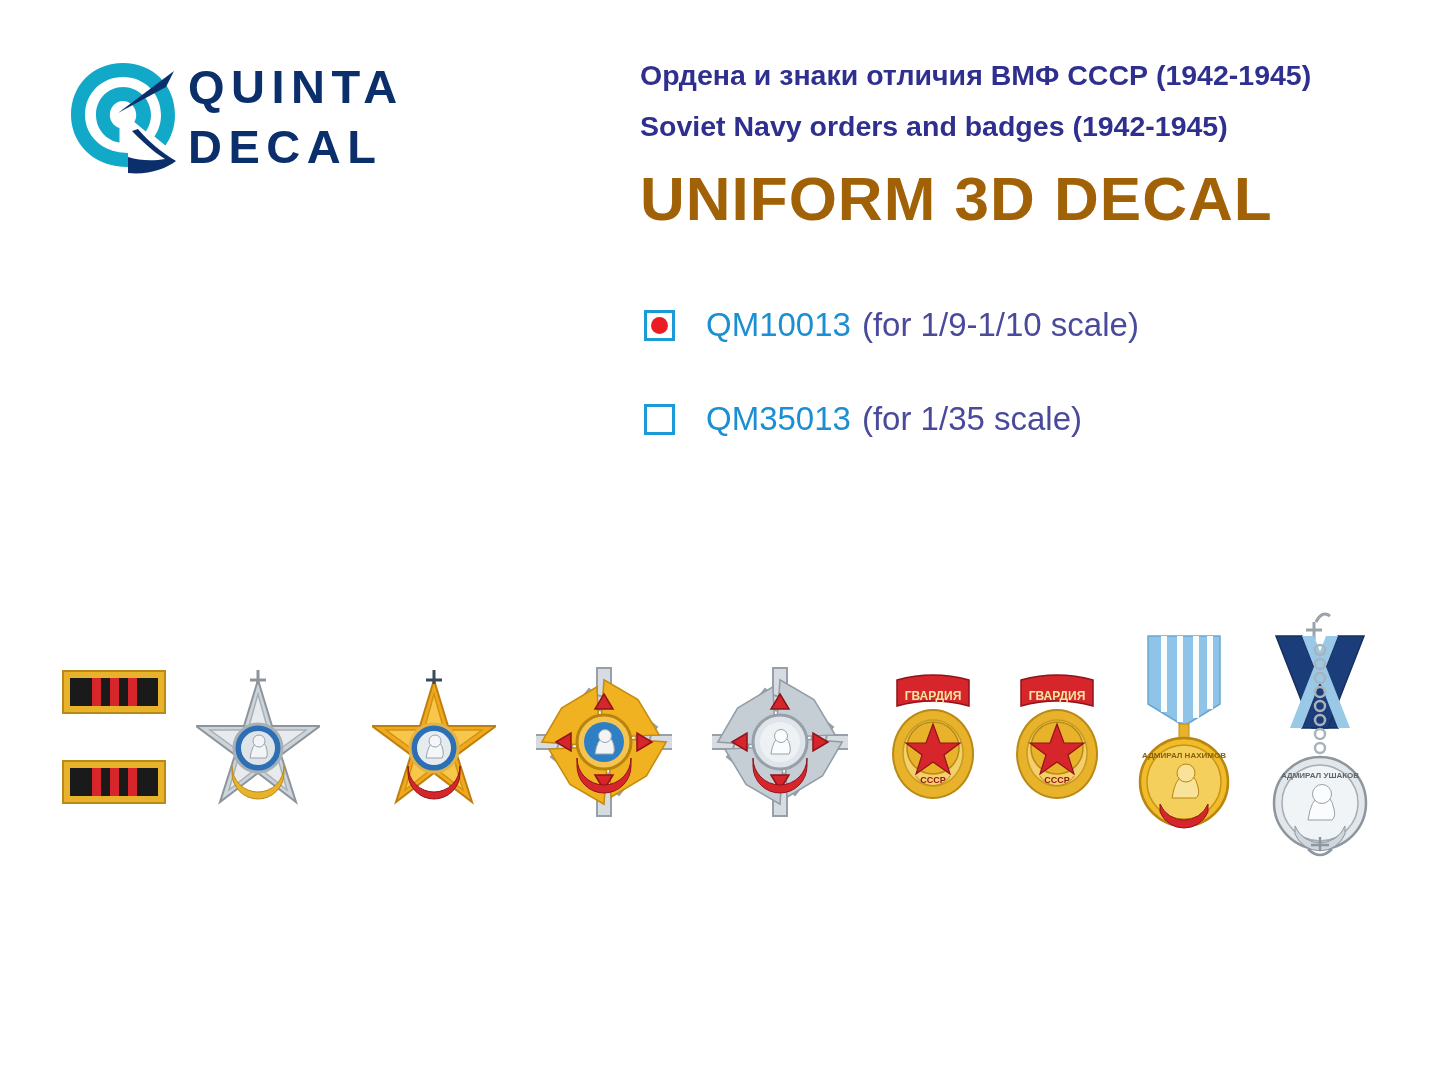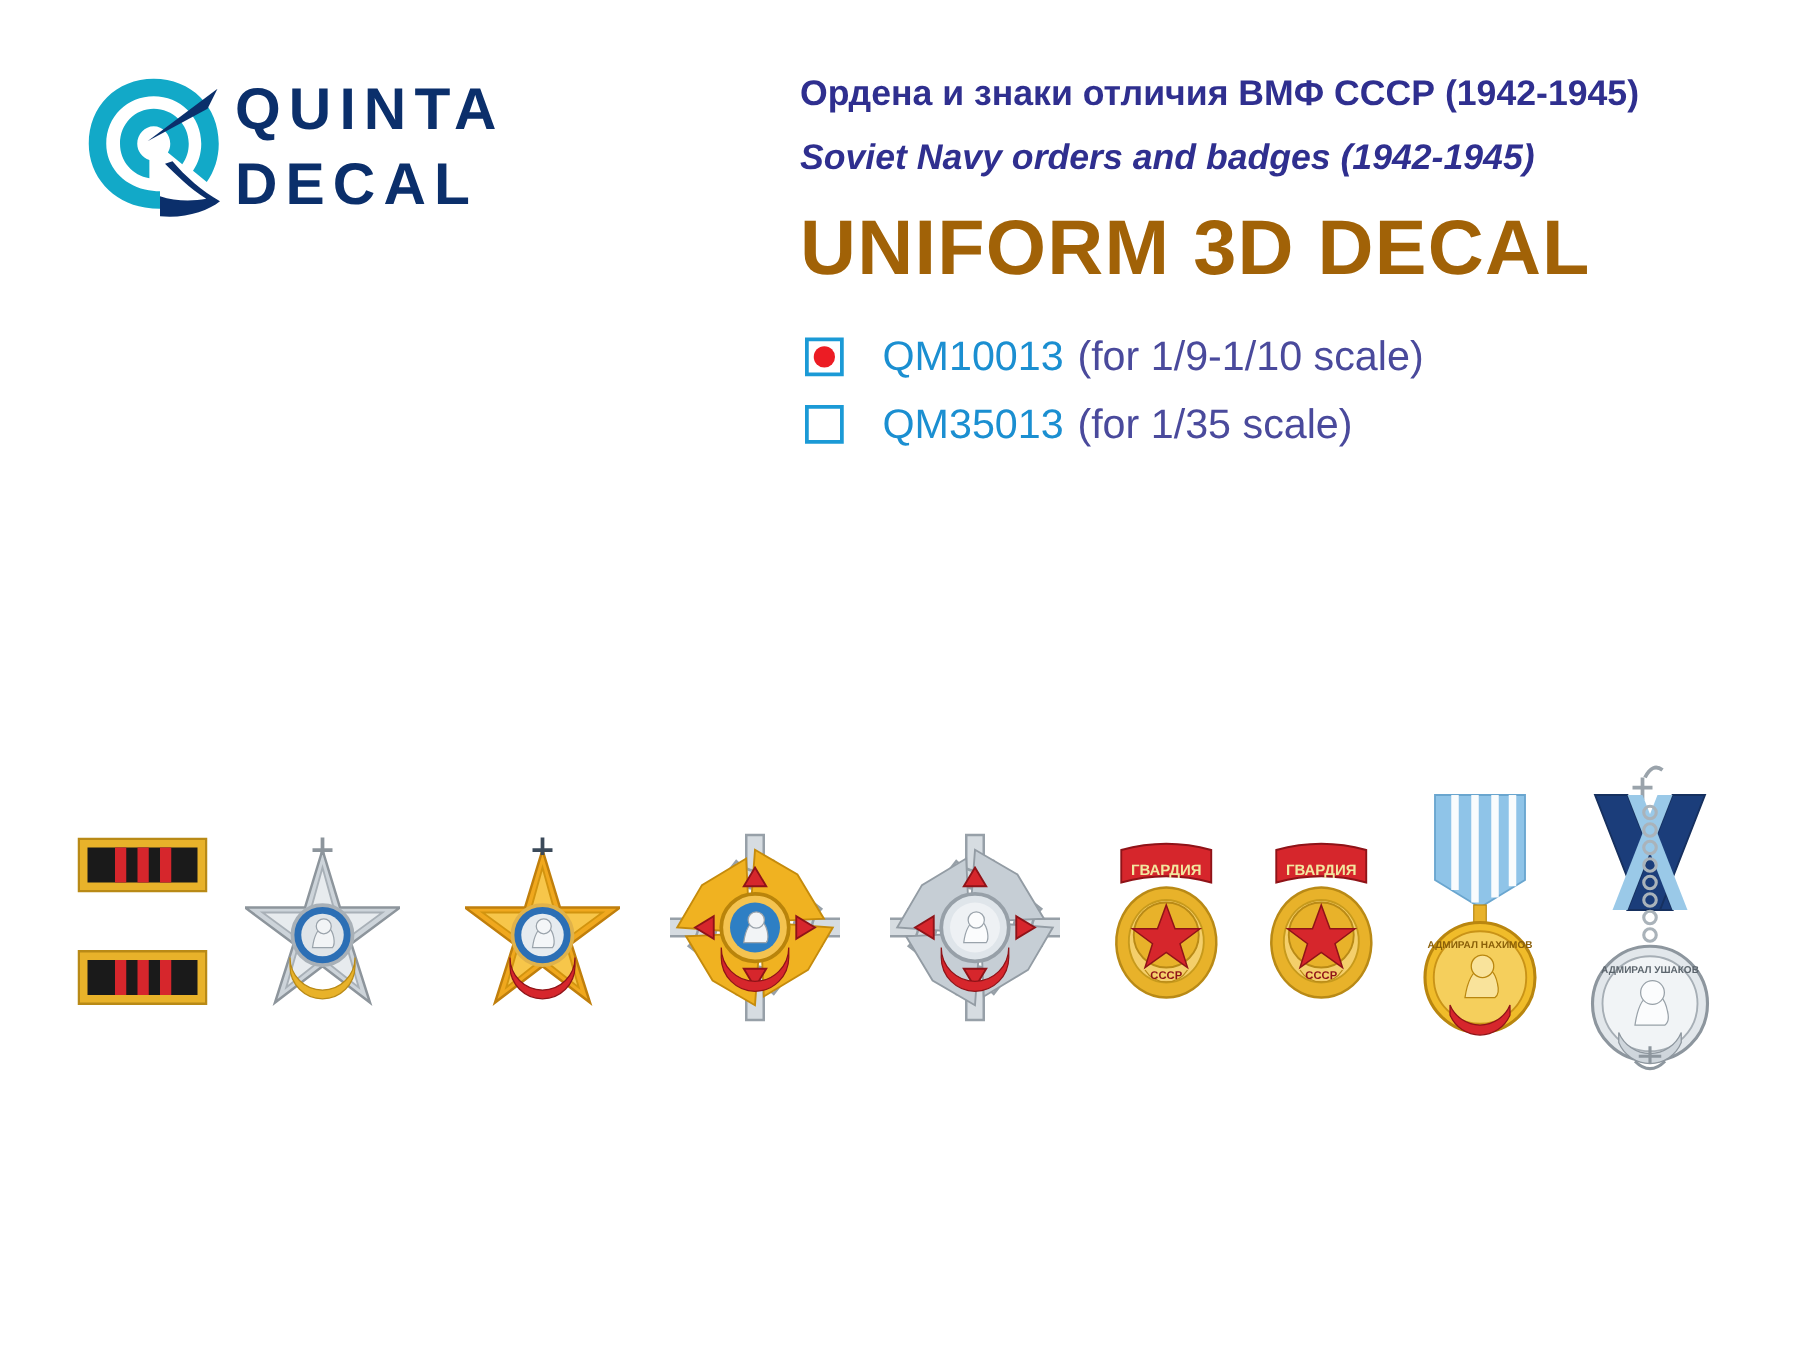--- a/index.html
+++ b/index.html
@@ -76,21 +76,20 @@
     white-space: nowrap;
   }
   .title-en {
     font-family: "Liberation Sans", sans-serif;
     font-weight: bold;
     font-size: 28.5px;
     color: #2f2f8f;
     line-height: 34px;
     margin-top: 17px;
     white-space: nowrap;
-    font-style: italic;
   }
   .title-main {
     font-family: "Liberation Sans", sans-serif;
     font-weight: bold;
     font-size: 62px;
     color: #a16207;
     letter-spacing: 1px;
     line-height: 70px;
     margin-top: 21px;
     white-space: nowrap;
@@ -100,20 +99,21 @@
   .variants {
     position: absolute;
     left: 644px;
     top: 258px;
     width: 760px;
   }
   .variant-row {
     display: flex;
     align-items: center;
     height: 54px;
+    margin-top: 40px;
   }
   .checkbox {
     width: 31px;
     height: 31px;
     border: 3px solid #1b9ad6;
     background: #ffffff;
     box-sizing: border-box;
     position: relative;
     flex: 0 0 auto;
   }

